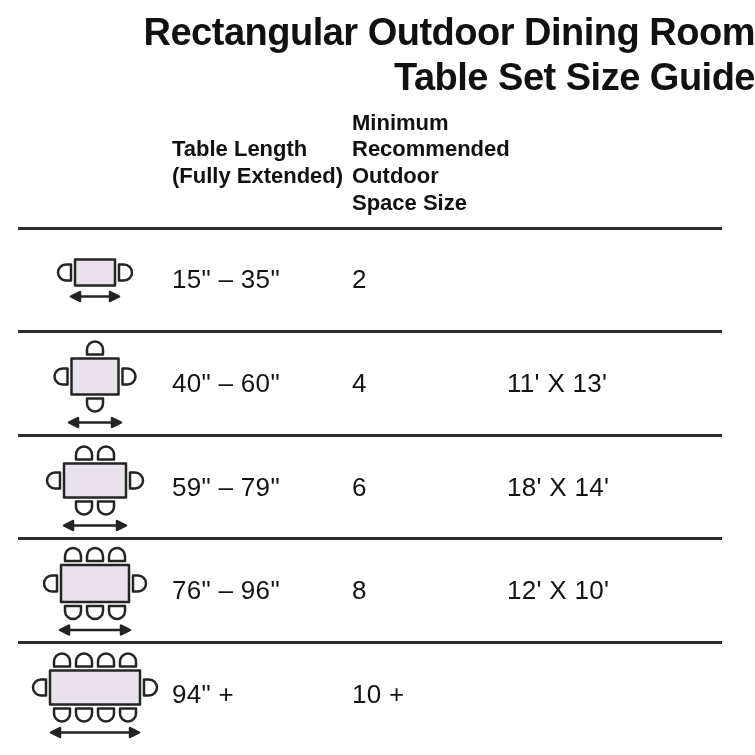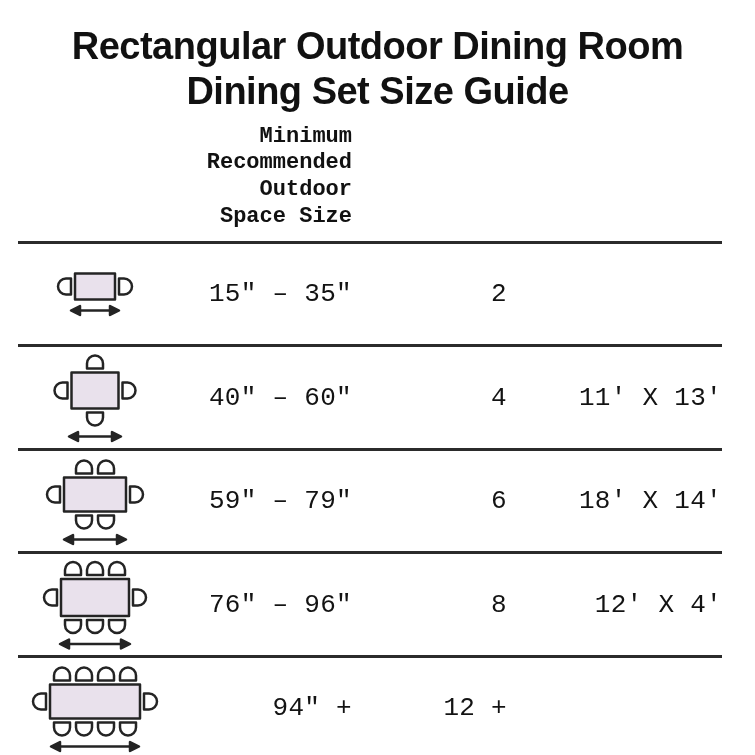--- a/index.html
+++ b/index.html
@@ -6,39 +6,39 @@
     margin: 0; padding: 0;
     background: #ffffff;
     width: 755px; height: 755px;
     overflow: hidden;
     font-family: "Liberation Sans", sans-serif;
     color: #131313;
   }
   .page { width: 755px; height: 755px; }
 
   .title {
-    padding-top: 24px;
-    text-align: center;
+    padding-top: 10px;
+    text-align: right;
     font-size: 38px;
     font-weight: bold;
     line-height: 1.18;
     letter-spacing: -0.5px;
     color: #111111;
   }
 
   .grid-row {
     margin: 0 33px 0 18px;           
     display: grid;
     grid-template-columns: 154px 180px 155px 215px;
     align-items: center;
   }
   .header-row { height: 127px; }
   .data-row   { height: 100.6px; border-top: 3px solid #2b2b2b; }
 
-  .cell { text-align: right; font-family: Liberation Mono, monospace; }
+  .cell { text-align: left; }
 
   .col-head {
     font-size: 22px;
     font-weight: bold;
     line-height: 1.22;
     white-space: pre-line;
     color: #111111;
   }
 
   .val {
@@ -51,25 +51,27 @@
   .icon-cell { display: flex; justify-content: center; align-items: center; }
   .icon-cell svg { display: block; }
 </style>
 </head>
 <body>
 
 <div class="page">
 
   <div class="title">
     <div>Rectangular Outdoor Dining Room</div>
-    <div>Dining Set Size Guide</div>
+    <div>Table Set Size Guide</div>
   </div>
 
   <div class="grid-row header-row">
     <div class="cell"></div>
+    <div class="cell col-head">Table Length
+(Fully Extended)</div>
     <div class="cell col-head">Minimum
 Recommended
 Outdoor
 Space Size</div>
   </div>
 
   <div class="grid-row data-row">
     <div class="cell icon-cell">
       <svg width="150" height="97" viewBox="0 0 150 97" role="img" aria-label="table-for-2-top-view">
           <path d="M51,33.5 L46,33.5 A8 8 0 0 0 46,49.5 L51,49.5 Z" fill="#ffffff" stroke="#242424" stroke-width="2.5" stroke-linejoin="round" stroke-linecap="round"></path>
@@ -134,21 +136,21 @@
           <path d="M37,33.5 L32,33.5 A8 8 0 0 0 32,49.5 L37,49.5 Z" fill="#ffffff" stroke="#242424" stroke-width="2.5" stroke-linejoin="round" stroke-linecap="round"></path>
           <path d="M113,33.5 L118,33.5 A8 8 0 0 1 118,49.5 L113,49.5 Z" fill="#ffffff" stroke="#242424" stroke-width="2.5" stroke-linejoin="round" stroke-linecap="round"></path>
           <rect x="41" y="23" width="68" height="37" fill="#e9e1ec" stroke="#242424" stroke-width="2.5" stroke-linejoin="round" stroke-linecap="round"></rect>
           <line x1="47" y1="88" x2="103" y2="88" stroke="#242424" stroke-width="2.5" stroke-linejoin="round" stroke-linecap="round"></line>
           <path d="M40,88 L49,83.5 L49,92.5 Z" fill="#242424" stroke="#242424" stroke-width="2.5" stroke-linejoin="round" stroke-linecap="round"></path>
           <path d="M110,88 L101,83.5 L101,92.5 Z" fill="#242424" stroke="#242424" stroke-width="2.5" stroke-linejoin="round" stroke-linecap="round"></path>
         </svg>
     </div>
     <div class="cell val">76" – 96"</div>
     <div class="cell val">8</div>
-    <div class="cell val">12' X 4'</div>
+    <div class="cell val">12' X 10'</div>
   </div>
 
   <div class="grid-row data-row">
     <div class="cell icon-cell">
       <svg width="150" height="97" viewBox="0 0 150 97" role="img" aria-label="table-for-10-top-view">
           <path d="M34,20.5 L34,15.5 A8 8 0 0 1 50,15.5 L50,20.5 Z" fill="#ffffff" stroke="#242424" stroke-width="2.5" stroke-linejoin="round" stroke-linecap="round"></path>
           <path d="M56,20.5 L56,15.5 A8 8 0 0 1 72,15.5 L72,20.5 Z" fill="#ffffff" stroke="#242424" stroke-width="2.5" stroke-linejoin="round" stroke-linecap="round"></path>
           <path d="M78,20.5 L78,15.5 A8 8 0 0 1 94,15.5 L94,20.5 Z" fill="#ffffff" stroke="#242424" stroke-width="2.5" stroke-linejoin="round" stroke-linecap="round"></path>
           <path d="M100,20.5 L100,15.5 A8 8 0 0 1 116,15.5 L116,20.5 Z" fill="#ffffff" stroke="#242424" stroke-width="2.5" stroke-linejoin="round" stroke-linecap="round"></path>
           <path d="M50,62.5 L50,67.5 A8 8 0 0 1 34,67.5 L34,62.5 Z" fill="#ffffff" stroke="#242424" stroke-width="2.5" stroke-linejoin="round" stroke-linecap="round"></path>
@@ -157,16 +159,16 @@
           <path d="M116,62.5 L116,67.5 A8 8 0 0 1 100,67.5 L100,62.5 Z" fill="#ffffff" stroke="#242424" stroke-width="2.5" stroke-linejoin="round" stroke-linecap="round"></path>
           <path d="M26,33.5 L21,33.5 A8 8 0 0 0 21,49.5 L26,49.5 Z" fill="#ffffff" stroke="#242424" stroke-width="2.5" stroke-linejoin="round" stroke-linecap="round"></path>
           <path d="M124,33.5 L129,33.5 A8 8 0 0 1 129,49.5 L124,49.5 Z" fill="#ffffff" stroke="#242424" stroke-width="2.5" stroke-linejoin="round" stroke-linecap="round"></path>
           <rect x="30" y="24.5" width="90" height="34" fill="#e9e1ec" stroke="#242424" stroke-width="2.5" stroke-linejoin="round" stroke-linecap="round"></rect>
           <line x1="38" y1="86.5" x2="112" y2="86.5" stroke="#242424" stroke-width="2.5" stroke-linejoin="round" stroke-linecap="round"></line>
           <path d="M31,86.5 L40,82 L40,91 Z" fill="#242424" stroke="#242424" stroke-width="2.5" stroke-linejoin="round" stroke-linecap="round"></path>
           <path d="M119,86.5 L110,82 L110,91 Z" fill="#242424" stroke="#242424" stroke-width="2.5" stroke-linejoin="round" stroke-linecap="round"></path>
         </svg>
     </div>
     <div class="cell val">94" +</div>
-    <div class="cell val">12 +</div>
+    <div class="cell val">10 +</div>
   </div>
 
 </div>
 
 </body></html>

